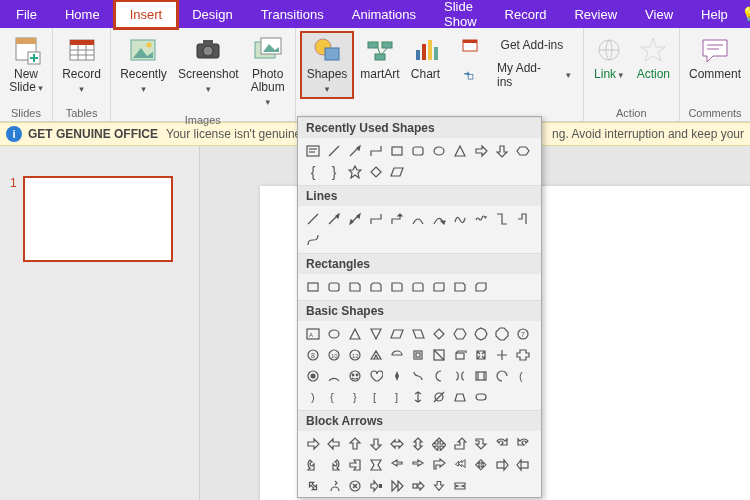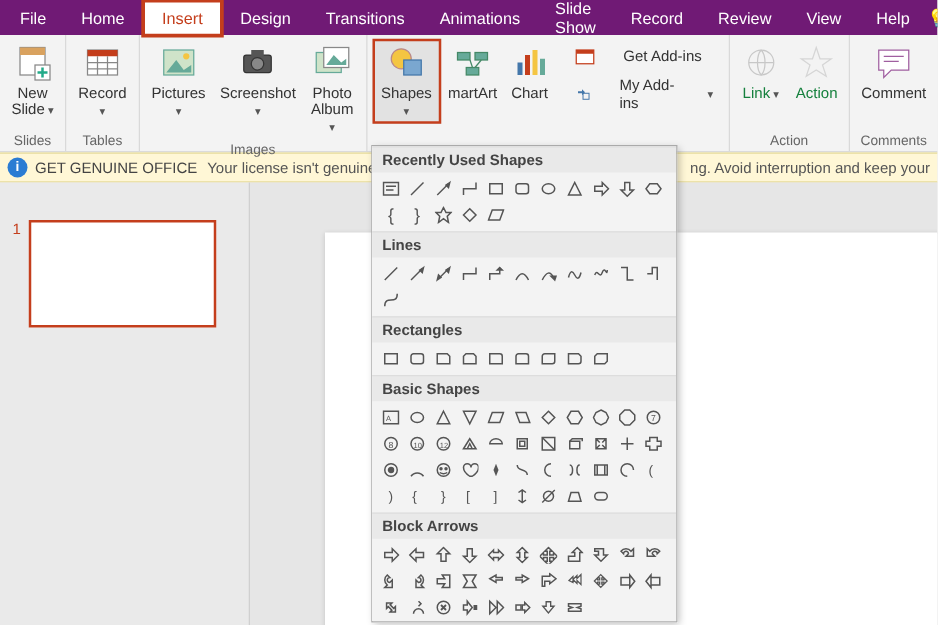--- a/index.html
+++ b/index.html
@@ -1,19 +1,19 @@
 <!DOCTYPE html>
 <html><head>
 <meta charset="utf-8">
 <style>
   * { box-sizing: border-box; margin: 0; padding: 0; font-family: "Segoe UI", Arial, sans-serif; }
   body { width: 750px; height: 500px; overflow: hidden; background: #e6e6e6; font-size: 12px; color: #444; position: relative; }
 
   
-  .tabs { background: #701a75; height: 28px; display: flex; align-items: center; padding-left: 2px; }
+  .tabs { background: #6d28d9; height: 28px; display: flex; align-items: center; padding-left: 2px; }
   .tab { color: #fff; font-size: 13px; padding: 5px 14px; cursor: pointer; }
   .tab.highlight { outline: 2px solid #c43e1c; outline-offset: -1px; background: #fff; color: #c43e1c; border: 2px solid #c43e1c; }
   .tab.active { border: 2px solid #c43e1c; }
   .tell-me { margin-left: auto; width: 26px; text-align: center; color: #fff; font-size: 14px; }
 
   
   .ribbon { background: #f3f3f3; border-bottom: 1px solid #d4d4d4; height: 94px; display: flex; }
   .group { border-right: 1px solid #d9d9d9; display: flex; flex-direction: column; justify-content: space-between; padding: 3px 4px 0 4px; }
   .group-row { display: flex; align-items: flex-start; gap: 2px; flex: 1; }
   .group-label { text-align: center; font-size: 11px; color: #666; padding: 2px 0; }
@@ -25,21 +25,21 @@
   .rbtn.disabled .lbl { color: #15803d; }
   .rbtn.disabled .icon svg { opacity: .4; }
 
   .small-row { display: flex; flex-direction: column; gap: 4px; justify-content: center; padding: 4px 6px; }
   .small-btn { display: flex; align-items: center; gap: 23px; font-size: 12px; color: #333; cursor: pointer; padding: 2px 2px; }
   .small-btn .mini-icon { width: 16px; height: 16px; display:flex; align-items:center; justify-content:center; }
 
   
   .warn { background: #fff7d6; border-top: 1px solid #e6dc9a; border-bottom: 1px solid #e6dc9a; height: 24px; display: flex; align-items: center; padding: 0 6px; font-size: 12px; color: #555; white-space: nowrap; overflow: hidden; }
   .warn .info-icon { width: 16px; height: 16px; border-radius: 50%; background: #2b7cd3; color: #fff; display: inline-flex; align-items: center; justify-content: center; font-weight: bold; font-size: 11px; margin-right: 6px; }
-  .warn .title { font-weight: 400; color: #444; margin-right: 8px; }
+  .warn .title { font-weight: 700; color: #444; margin-right: 8px; }
 
   
   .workspace { position: absolute; top: 146px; bottom: 0; left: 0; right: 0; display: flex; }
   .thumbs { width: 200px; background: #eaeaea; border-right: 1px solid #d0d0d0; padding: 30px 10px; }
   .thumb-wrap { display: flex; gap: 6px; }
   .thumb-num { font-size: 12px; color: #c43e1c; }
   .thumb { width: 150px; height: 86px; background: #fff; border: 2px solid #c43e1c; }
   .canvas { flex: 1; background: #e6e6e6; position: relative; overflow: hidden; }
   .slide { position: absolute; top: 40px; left: 60px; width: 640px; height: 360px; background: #fff; box-shadow: 0 0 4px rgba(0,0,0,.15); }
   .slide .t1 { position: absolute; top: 160px; left: 80px; font-size: 42px; color: #7f7f7f; }
@@ -119,21 +119,21 @@
   <div class="group">
     <div class="group-row">
       <div class="rbtn">
         <span class="icon">
           <svg viewBox="0 0 32 32">
               <rect x="4" y="6" width="24" height="20" fill="#cfe3c9" stroke="#6a9"></rect>
               <polygon points="6,24 14,14 20,22 26,18 26,24" fill="#6a9"></polygon>
               <circle cx="22" cy="11" r="2.5" fill="#f4c542"></circle>
             </svg>
         </span>
-        <span class="lbl caret">Pictures</span>
+        <span class="lbl caret">Recently</span>
       </div>
       <div class="rbtn">
         <span class="icon">
           <svg viewBox="0 0 32 32">
               <rect x="5" y="10" width="22" height="14" rx="2" fill="#555" stroke="#333"></rect>
               <circle cx="16" cy="17" r="5" fill="#888" stroke="#333"></circle>
               <rect x="11" y="6" width="10" height="5" fill="#555"></rect>
             </svg>
         </span>
         <span class="lbl caret">Screenshot</span>

